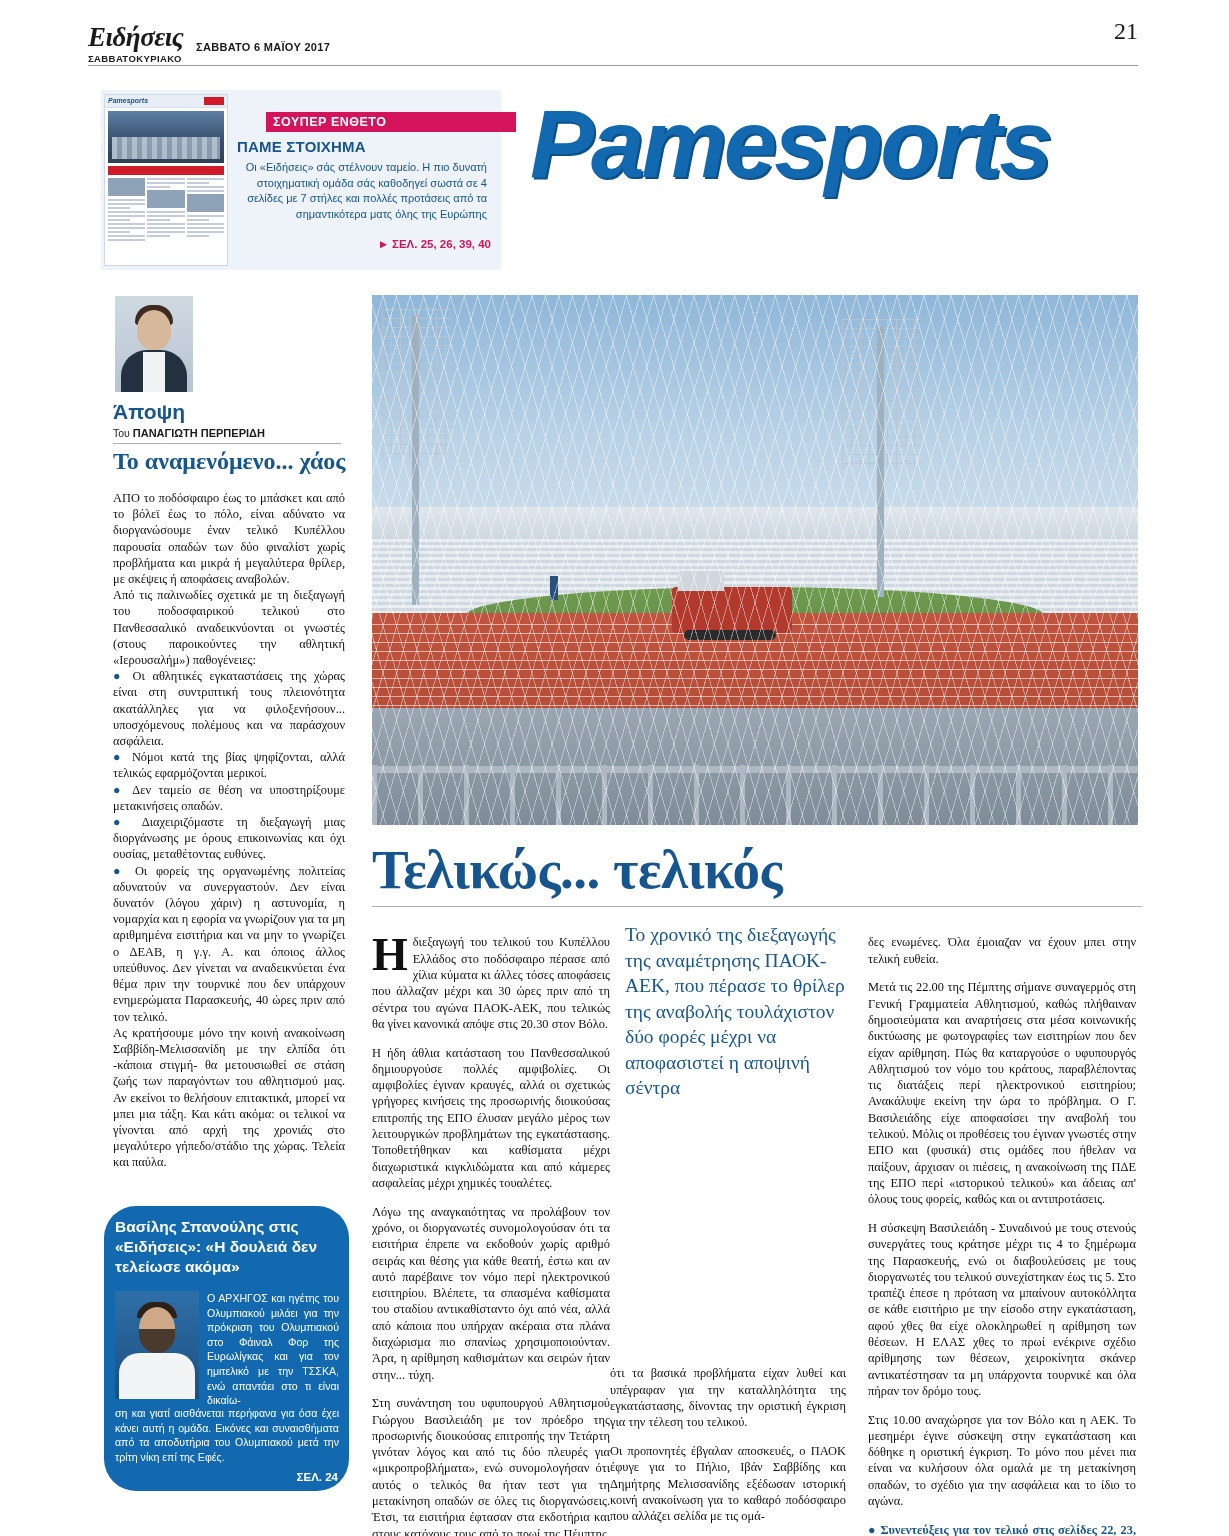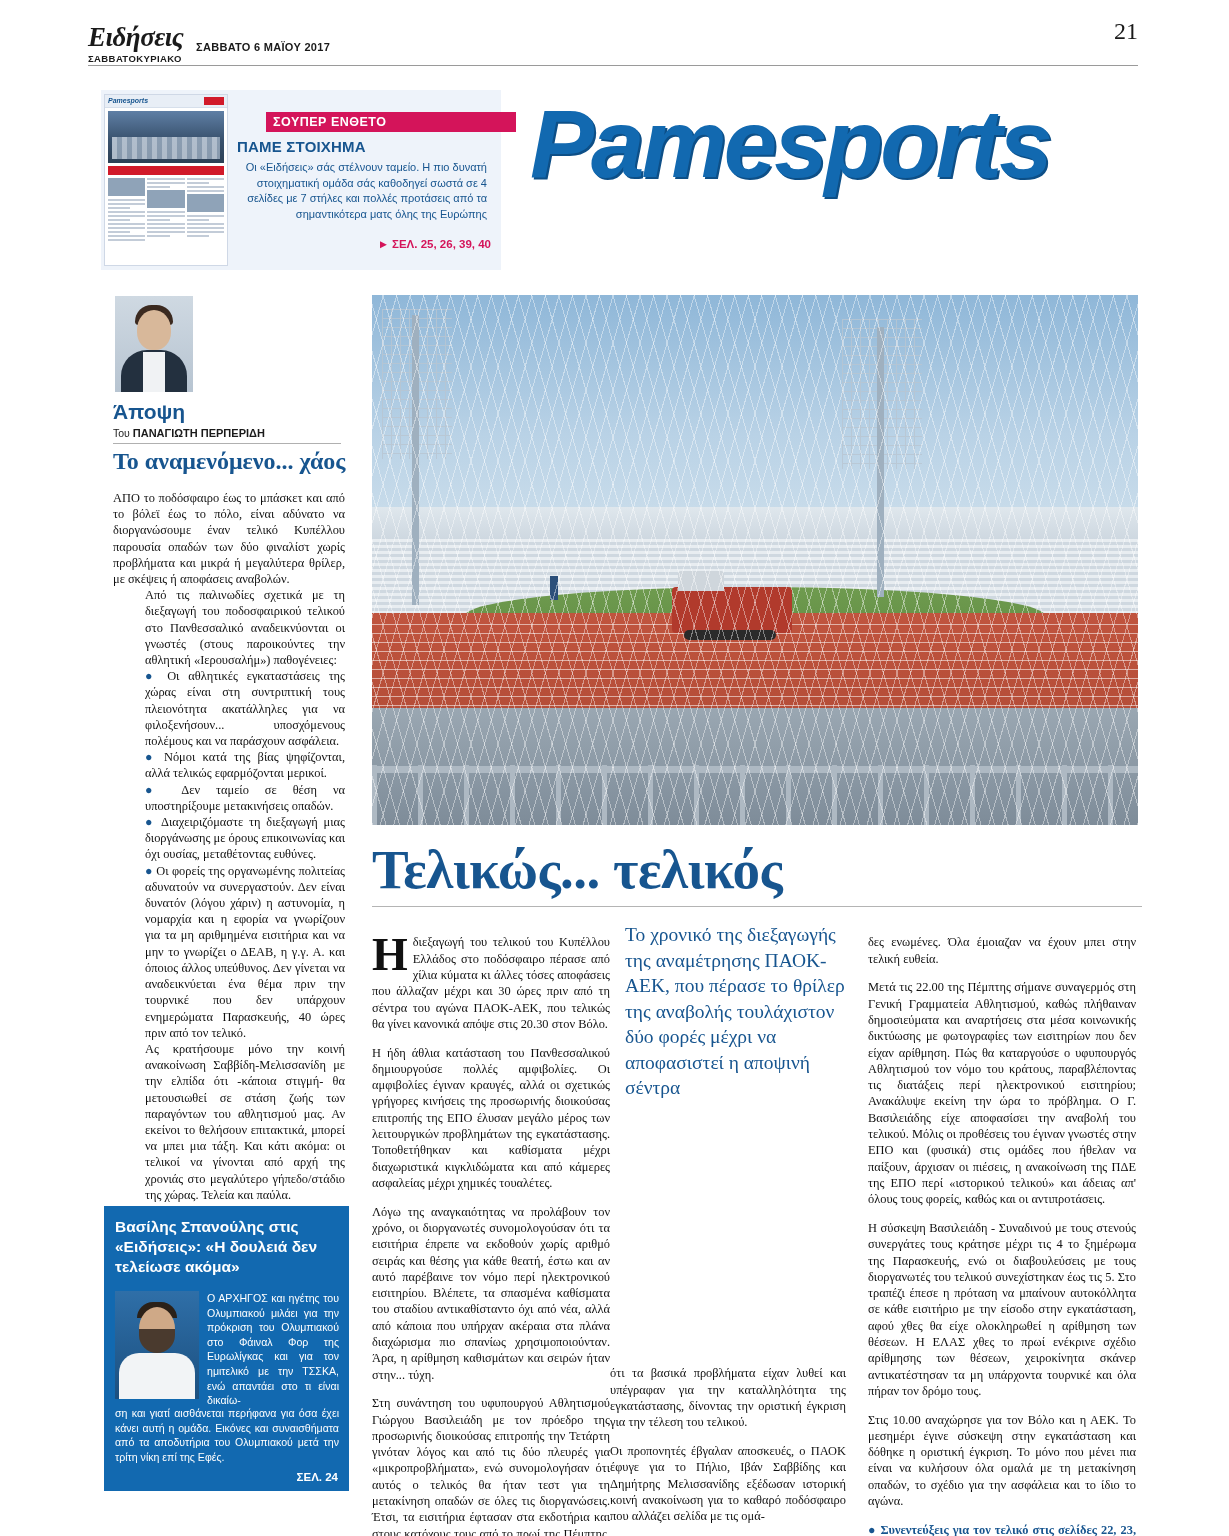--- a/index.html
+++ b/index.html
@@ -124,27 +124,27 @@
     position: absolute; left: 113px; top: 448px; width: 240px;
     font-family: "Liberation Serif", serif; font-size: 24px; font-weight: bold;
     color: #17558f; line-height: 27px;
   }
   .op-text {
     position: absolute; left: 113px; top: 490px; width: 232px;
     font-family: "Liberation Serif", serif; font-size: 12.4px; line-height: 16.2px;
     text-align: justify; color: #111;
   }
   .op-text p { margin: 0 0 0 0; text-indent: 0; }
-  .op-text p + p { margin-top: 0; margin-left: 32px; }
+  .op-text p + p { margin-top: 0; }
   .bullet { color: #17558f; font-weight: bold; }
 
   
   .sp-box {
     position: absolute; left: 104px; top: 1206px; width: 245px; height: 285px;
-    background: #1269b0; color: #fff;
+    background: #1269b0; color: #fff; border-radius: 32px;
   }
   .sp-title {
     position: absolute; left: 11px; top: 11px; width: 224px;
     font-family: "Liberation Sans", sans-serif; font-size: 15.5px; font-weight: bold;
     line-height: 20px;
   }
   .sp-photo {
     position: absolute; left: 11px; top: 85px; width: 84px; height: 108px;
     background: linear-gradient(180deg,#2f6fa8 0%,#1b4f7f 100%); overflow: hidden;
   }

